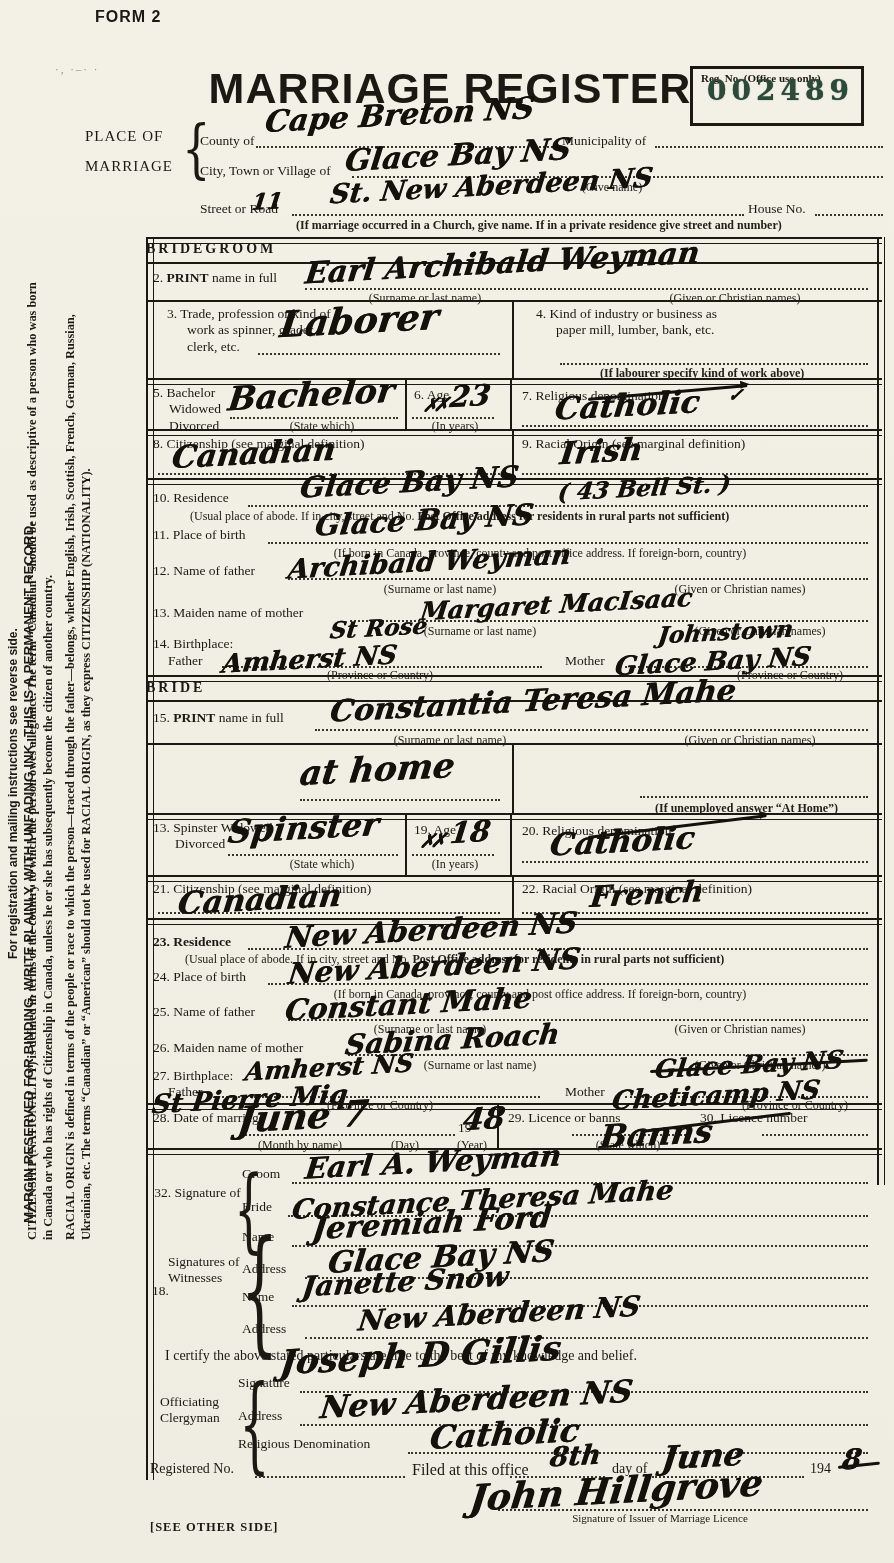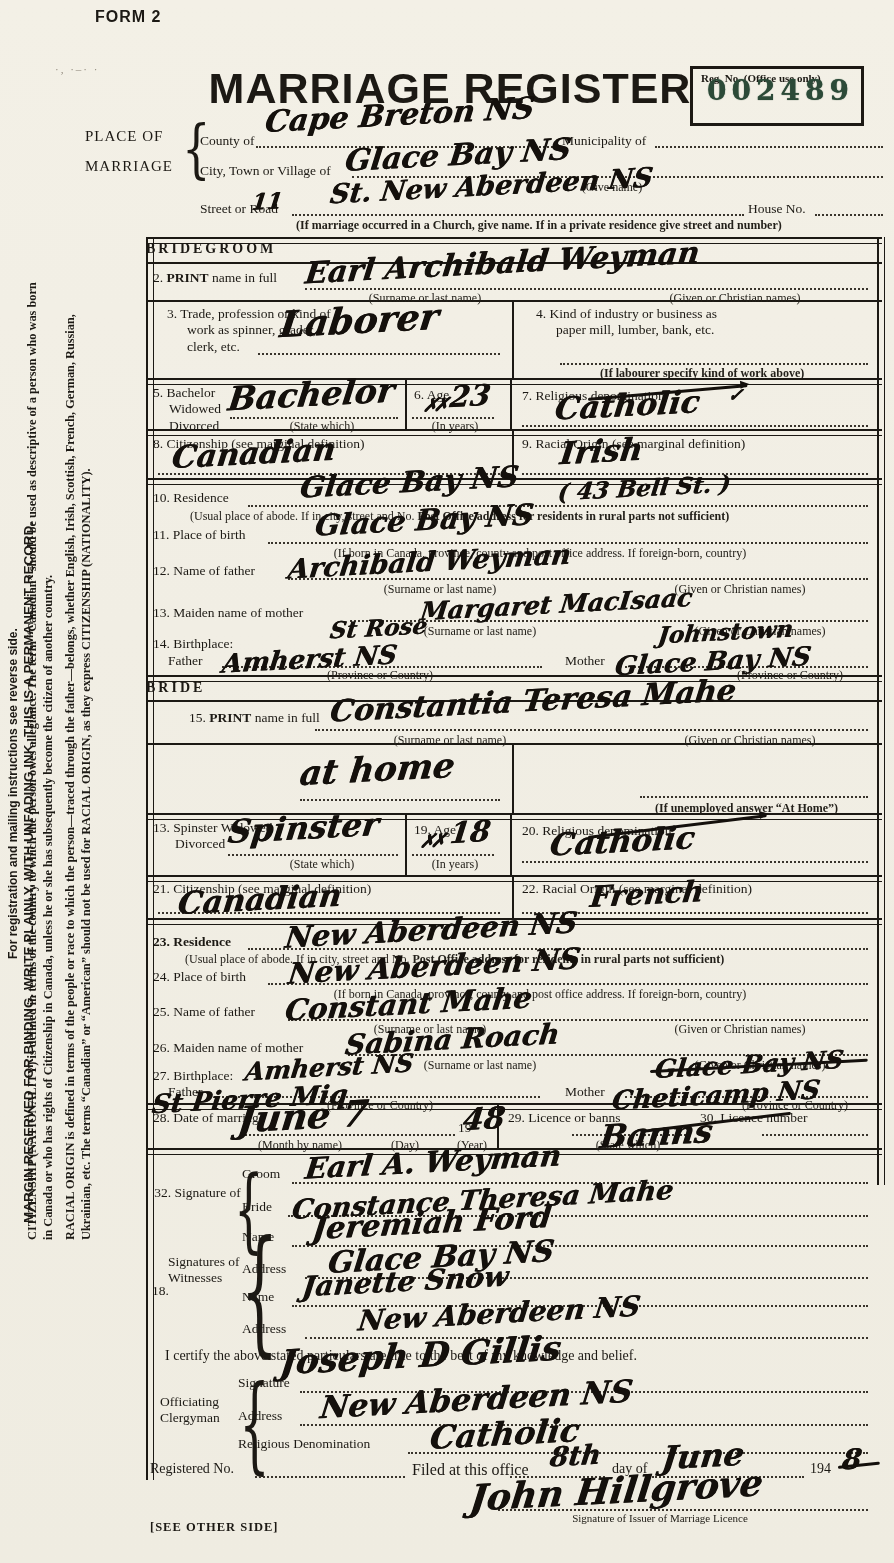--- a/index.html
+++ b/index.html
@@ -158,21 +158,21 @@
   <div class="cap ctr" style="left:380px;top:668px;">(Province or Country)</div>
   <div class="lab" style="left:565px;top:653px;">Mother</div>
   <div class="dot" style="left:625px;top:665px;width:243px;"></div>
   <div class="cap ctr" style="left:790px;top:668px;">(Province or Country)</div>
   <div class="hw" style="left:330px;top:616px;font-size:23px;">St Rose</div>
   <div class="hw" style="left:222px;top:646px;font-size:26px;">Amherst NS</div>
   <div class="hw" style="left:658px;top:620px;font-size:23px;">Johnstown</div>
   <div class="hw" style="left:615px;top:648px;font-size:26px;">Glace Bay NS</div>
 
   <div class="hdg" style="left:146px;top:680px;width:736px;">BRIDE</div>
-  <div class="lab" style="left:153px;top:710px;margin-left:36px;"><span>15.</span> <b>PRINT</b> <span>name in full</span></div>
+  <div class="lab" style="left:153px;top:710px;"><span>15.</span> <b>PRINT</b> <span>name in full</span></div>
   <div class="dot" style="left:315px;top:728px;width:553px;"></div>
   <div class="cap ctr" style="left:450px;top:733px;">(Surname or last name)</div>
   <div class="cap ctr" style="left:750px;top:733px;">(Given or Christian names)</div>
   <div class="hw" style="left:330px;top:686px;font-size:30px;">Constantia Teresa Mahe</div>
 
   <div class="dot" style="left:300px;top:798px;width:200px;"></div>
   <div class="hw" style="left:300px;top:752px;font-size:34px;">at home</div>
   <div class="dot" style="left:640px;top:795px;width:228px;"></div>
   <div class="cap capb" style="left:655px;top:801px;">(If unemployed answer “At Home”)</div>
 

